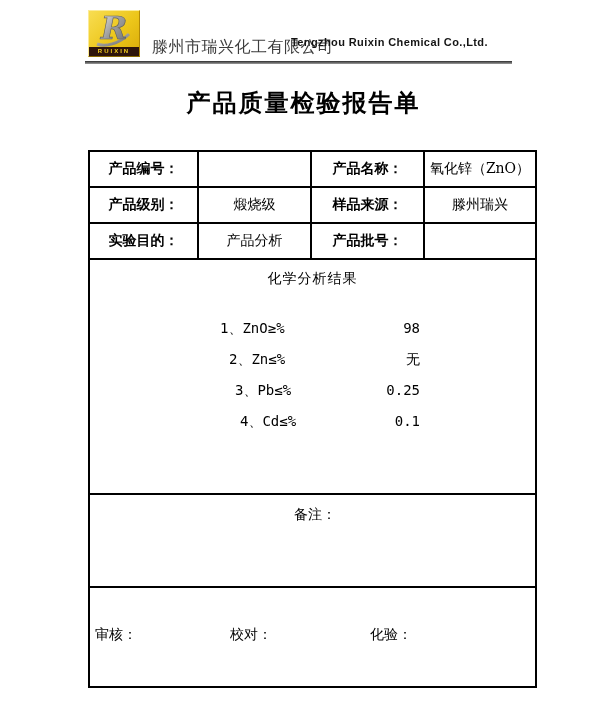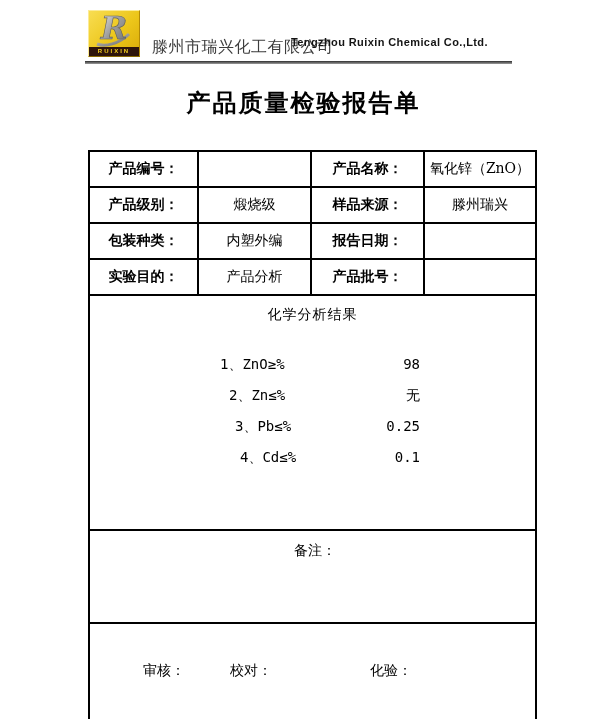--- a/index.html
+++ b/index.html
@@ -65,21 +65,21 @@
   .analysis-item:nth-child(2) .item-name { left:139px; }
   .analysis-item:nth-child(3) .item-name { left:145px; }
   .analysis-item:nth-child(4) .item-name { left:150px; }
   .analysis-item .item-value { position:absolute; left:0; width:330px; text-align:right; }
 
   td.remarks-cell { height:93px; vertical-align:top; text-align:left;margin-left:48px; }
   .remarks-label { padding:11px 0 0 5px; font-size:14px; font-family:"DejaVu Serif", serif; }
 
   td.signature-cell { height:100px; position:relative; }
   .sig { position:absolute; top:38px; font-size:14px; font-family:"DejaVu Serif", serif; }
-  .sig-review    { left:5px;margin-left:48px; }
+  .sig-review    { left:5px; }
   .sig-proofread { left:140px; }
   .sig-test      { left:280px; }
 </style>
 </head>
 <body>
 
 <div class="page">
 
   <div class="logo">
     <svg width="52" height="38" viewBox="0 0 52 38">
@@ -114,26 +114,20 @@
       <td class="cell-label">产品编号：</td>
       <td class="cell-value"></td>
       <td class="cell-label">产品名称：</td>
       <td class="cell-value">氧化锌（ZnO）</td>
     </tr>
     <tr class="info-row">
       <td class="cell-label">产品级别：</td>
       <td class="cell-value">煅烧级</td>
       <td class="cell-label">样品来源：</td>
       <td class="cell-value">滕州瑞兴</td>
-    </tr>
-    <tr class="info-row">
-      <td class="cell-label">包装种类：</td>
-      <td class="cell-value">内塑外编</td>
-      <td class="cell-label">报告日期：</td>
-      <td class="cell-value"></td>
     </tr>
     <tr class="info-row">
       <td class="cell-label">实验目的：</td>
       <td class="cell-value">产品分析</td>
       <td class="cell-label">产品批号：</td>
       <td class="cell-value"></td>
     </tr>
 
     <tr>
       <td class="analysis-cell" colspan="4">

